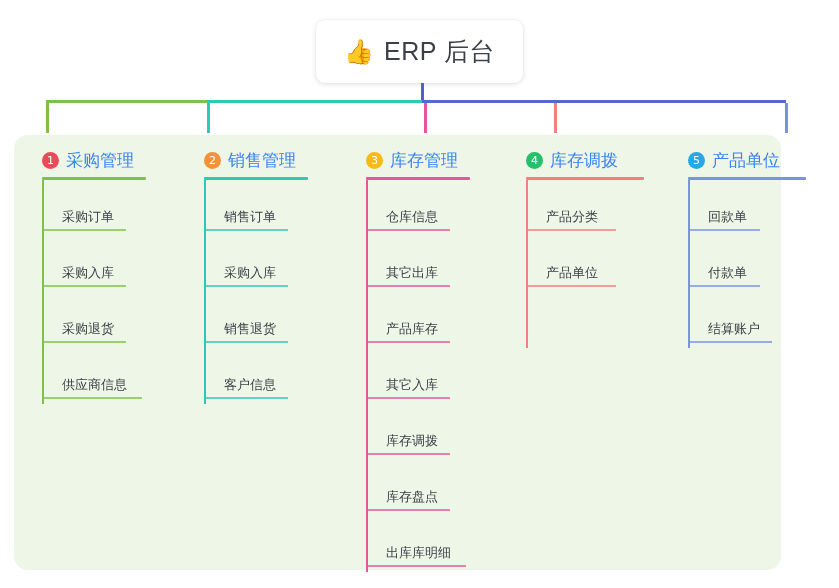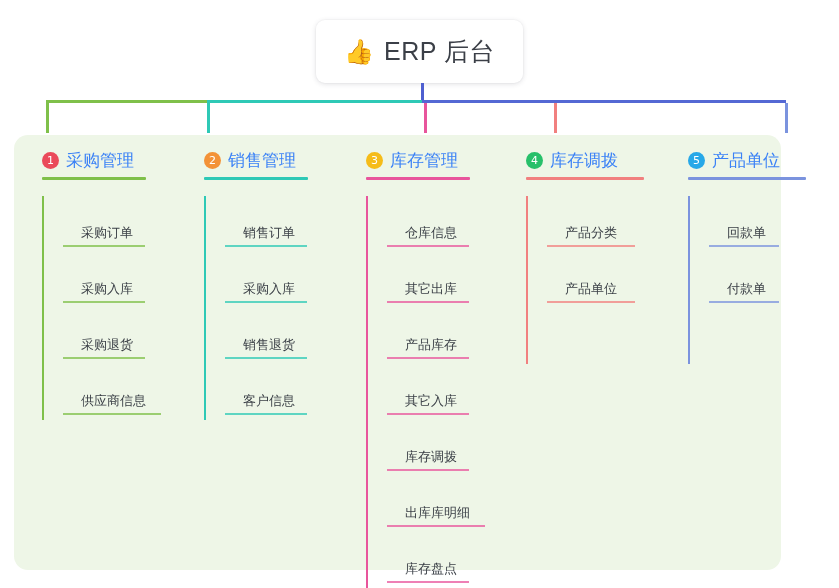--- a/index.html
+++ b/index.html
@@ -39,21 +39,21 @@
   .col{position:absolute;top:148px;}
   .col-head{display:flex;align-items:center;gap:7px;height:24px;}
   .badge{
     width:17px;height:17px;border-radius:50%;
     color:#fff;font-size:11px;line-height:17px;text-align:center;
     flex:0 0 auto;font-family:"DejaVu Sans",sans-serif;
   }
   .col-title{font-size:17px;color:#3b82f6;white-space:nowrap;}
   .head-rule{height:3px;margin-top:5px;border-radius:1px;}
 
-  .items{position:relative;margin-top:16px;padding-left:19px;}
+  .items{position:relative;margin-top:0;}
   .spine{position:absolute;left:0;top:0;width:2px;}
   .item{position:relative;height:56px;}
   .item-label{
     position:absolute;left:20px;bottom:10px;
     font-size:13px;color:#3a3f46;white-space:nowrap;
   }
   .item-rule{position:absolute;left:2px;bottom:5px;height:2px;}
 </style>
 </head>
 <body>
@@ -157,27 +157,27 @@
           </div>
           <div class="item">
             <span class="item-label">其它入库</span>
             <div class="item-rule" style="background: rgb(232, 85, 156); width: 82px; opacity: 0.75;"></div>
           </div>
           <div class="item">
             <span class="item-label">库存调拨</span>
             <div class="item-rule" style="background: rgb(232, 85, 156); width: 82px; opacity: 0.75;"></div>
           </div>
           <div class="item">
+            <span class="item-label">库存盘点</span>
+            <div class="item-rule" style="background: rgb(232, 85, 156); width: 82px; opacity: 0.75;"></div>
+          </div>
+          <div class="item">
             <span class="item-label">出库库明细</span>
             <div class="item-rule" style="background: rgb(232, 85, 156); width: 98px; opacity: 0.75;"></div>
           </div>
-          <div class="item">
-            <span class="item-label">库存盘点</span>
-            <div class="item-rule" style="background: rgb(232, 85, 156); width: 82px; opacity: 0.75;"></div>
-          </div>
         </div>
       </div>
       <div class="col" style="left: 526px; width: 150px;">
         <div class="col-head">
           <span class="badge" style="background: rgb(39, 192, 106);">4</span>
           <span class="col-title">库存调拨</span>
         </div>
         <div class="head-rule" style="background: rgb(241, 128, 127); width: 118px;"></div>
         <div class="items">
           <div class="spine" style="background: rgb(241, 128, 127); height: 168px;"></div>
@@ -200,17 +200,21 @@
         <div class="items">
           <div class="spine" style="background: rgb(123, 147, 222); height: 168px;"></div>
           <div class="item">
             <span class="item-label">回款单</span>
             <div class="item-rule" style="background: rgb(123, 147, 222); width: 70px; opacity: 0.75;"></div>
           </div>
           <div class="item">
             <span class="item-label">付款单</span>
             <div class="item-rule" style="background: rgb(123, 147, 222); width: 70px; opacity: 0.75;"></div>
           </div>
+          <div class="item">
+            <span class="item-label">结算账户</span>
+            <div class="item-rule" style="background: rgb(123, 147, 222); width: 82px; opacity: 0.75;"></div>
+          </div>
         </div>
       </div>
     </div>
 
 </div>
 
 </body></html>

